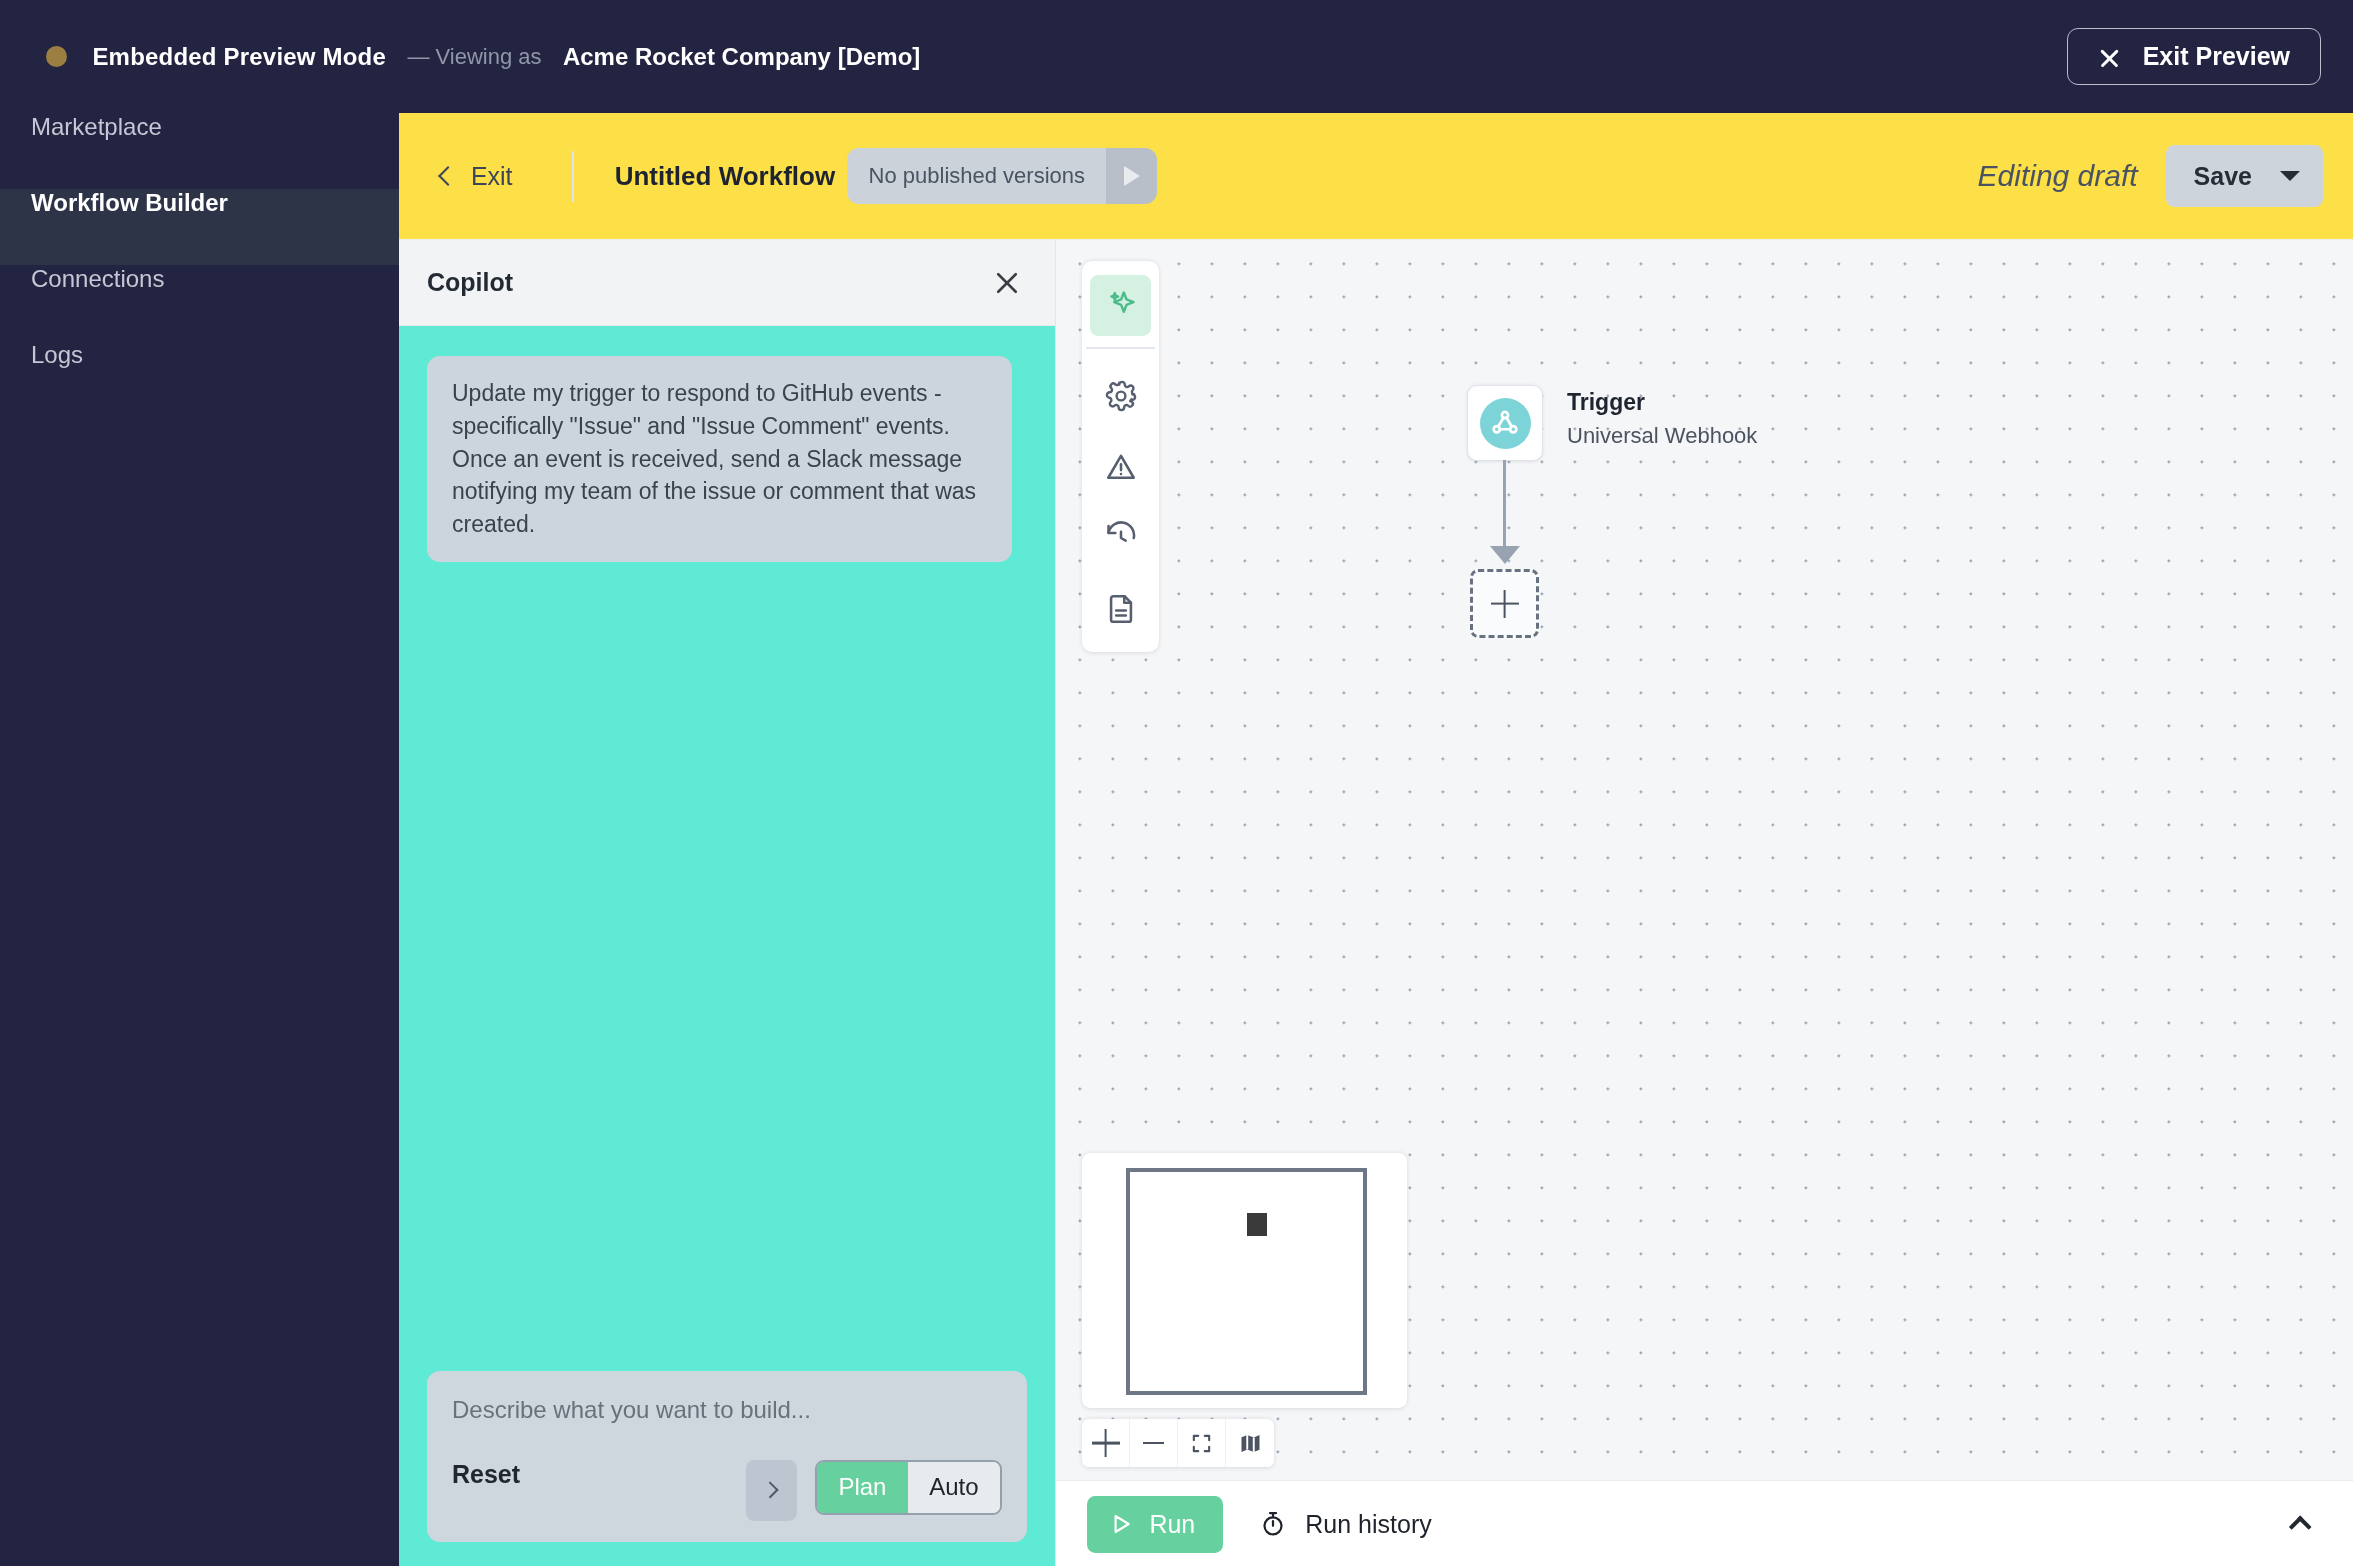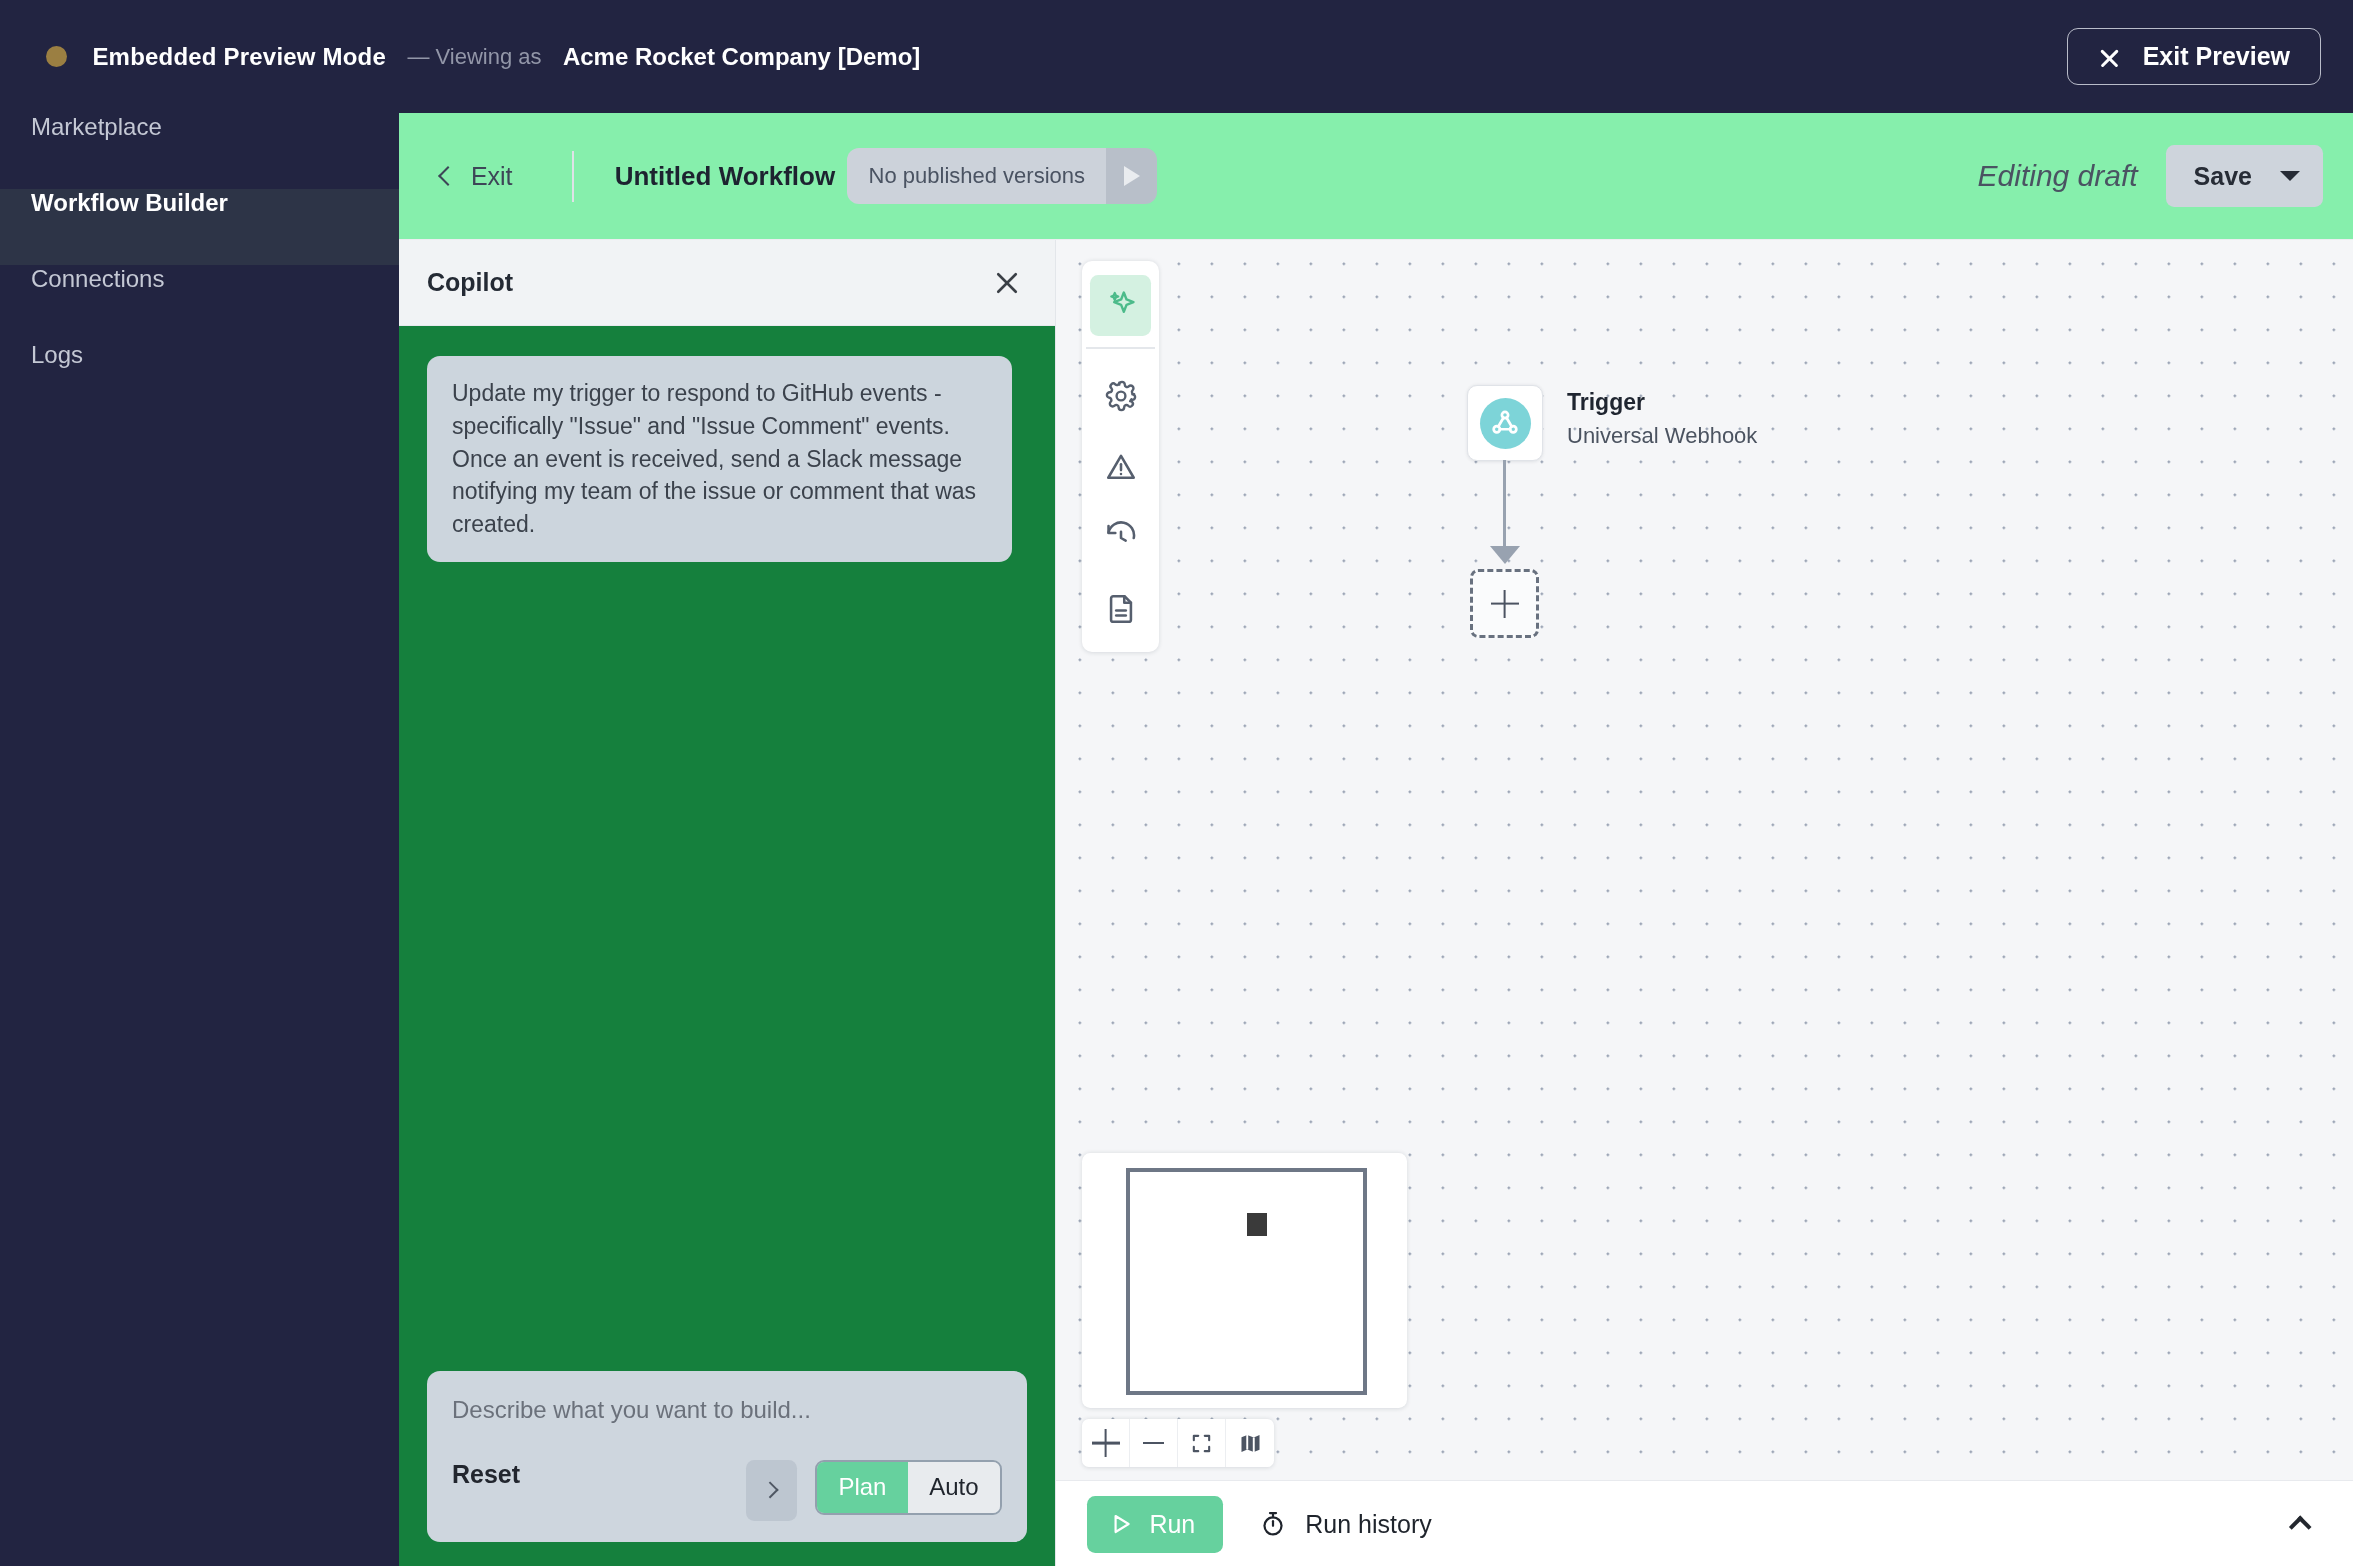--- a/index.html
+++ b/index.html
@@ -66,21 +66,21 @@
     color: #c4c8d4; font-size: 24px; cursor: pointer;
   }
   .nav-item.active {
     background: #2d3447; color: #ffffff; font-weight: bold;
   }
 
   
   #app-toolbar {
     position: absolute; left: 399px; top: 113px;
     width: 1955px; height: 127px;
-    background: #86efac;
+    background: #fde047;
     display: flex; align-items: center;
     padding: 0 31px 0 30px;
     border-bottom: 0.8px solid #eceef1;
   }
   #exit-link {
     display: flex; align-items: center; gap: 16.4px;
     color: #3d4657; font-size: 25px; cursor: pointer;
     padding: 6.6px 11.5px;
   }
   .chev-left {
@@ -131,21 +131,21 @@
     width: 0; height: 0;
     border-left: 10px solid transparent;
     border-right: 10px solid transparent;
     border-top: 10.7px solid #272c36;
   }
 
   
   #copilot-panel {
     position: absolute; left: 399px; top: 240px;
     width: 657px; height: 1327px;
-    background: #15803d;
+    background: #5eead4;
     border-right: 0.8px solid #e3e6ea;
     display: flex; flex-direction: column;
   }
   #copilot-header {
     height: 86px; background: #f1f3f5;
     display: flex; align-items: center;
     padding: 0 33px 0 28px;
     border-bottom: 0.8px solid #e6e9ed;
   }
   #copilot-title { font-size: 25px; font-weight: bold; color: #242a34; }

